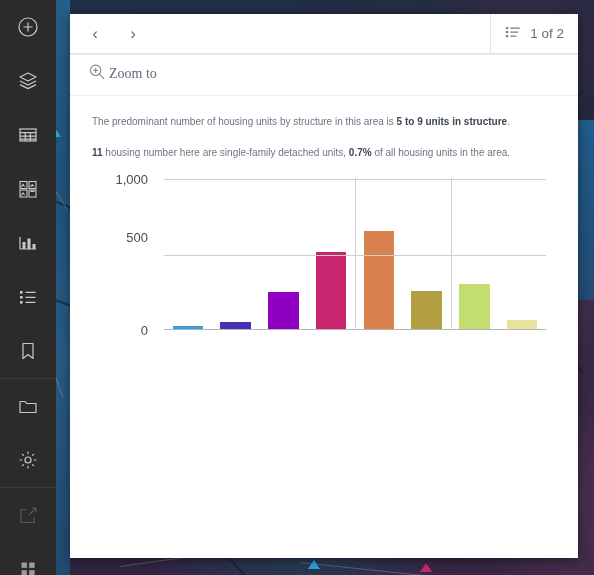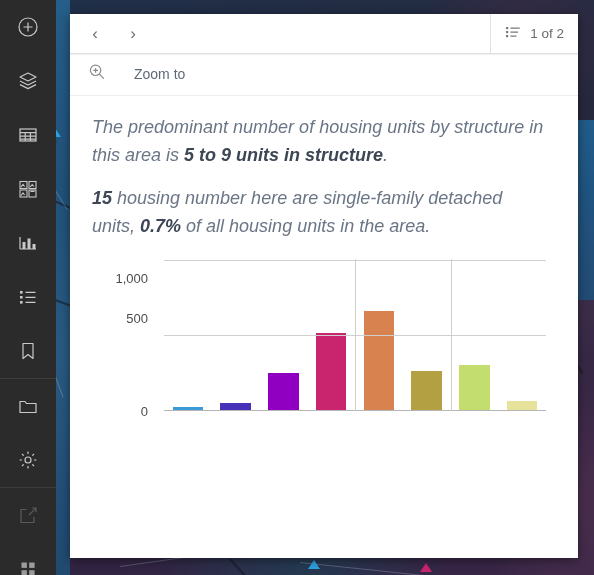--- a/index.html
+++ b/index.html
@@ -123,37 +123,37 @@
   }
   .title-actions { display: flex; align-items: center; gap: 20px; padding-top: 8px; }
   .title-btn {
     width: 22px; height: 22px;
     display: flex; align-items: center; justify-content: center;
     color: #6b6b6b; cursor: pointer;
   }
 
   
   .zoom-row {
-    display: flex; align-items: center; gap: 27px;
+    display: flex; align-items: center; gap: 2px;
     padding: 7px 0 9px 17px;
     border-top: 1px solid #ededed;
     border-bottom: 1px solid #ededed;
     cursor: pointer;
+    font-family: Liberation Serif, serif;
   }
   .zoom-label { color: #5f6a78; font-size: 14px; }
 
   
   .panel-body { flex: 1; padding: 18px 20px 0 22px; overflow: hidden; }
   .para {
     color: #6a7585;
-    font-size: 18px;
+    font-size: 10px;
     line-height: 1.55;
     margin-bottom: 15px;
     max-width: 452px;
-    font-style: italic;
   }
   .para b { color: #3c4654; font-weight: 700; }
 
   
   .chart-wrap { margin-top: 18px; position: relative; }
   .chart {
     position: relative;
     width: 452px; height: 152px;
     margin-left: 2px;
   }
@@ -372,29 +372,29 @@
       <span class="zoom-label">Zoom to</span>
     </div>
 
     <div class="panel-body">
 
       <p class="para">
         <span>The predominant number of housing units by structure in this area is </span><b>5 to 9 units in structure</b><span>.</span>
       </p>
 
       <p class="para">
-        <b>15</b><span> housing number here are single-family detached units, </span><b>0.7%</b><span> of all housing units in the area.</span>
+        <b>11</b><span> housing number here are single-family detached units, </span><b>0.7%</b><span> of all housing units in the area.</span>
       </p>
 
       <div class="chart-wrap">
         <div class="chart">
           <div class="y-axis" id="y-axis">
               <div class="y-tick" style="top: 152px;">0</div>
               <div class="y-tick" style="top: 59px;">500</div>
-              <div class="y-tick" style="top: 19px; margin-left: 25px;">1,000</div>
+              <div class="y-tick" style="top: 1px; margin-left: 25px;">1,000</div>
             </div>
           <div class="plot" id="plot">
             <div class="axis-base"></div>
             <div class="bars" id="bars">
                 <div class="bar-slot">
                   <div class="bar" title="1, detached: 15" style="height: 3px; background: rgb(61, 154, 216);"></div>
                 </div>
                 <div class="bar-slot">
                   <div class="bar" title="1, attached: 45" style="height: 6.795px; background: rgb(70, 50, 184);"></div>
                 </div>

